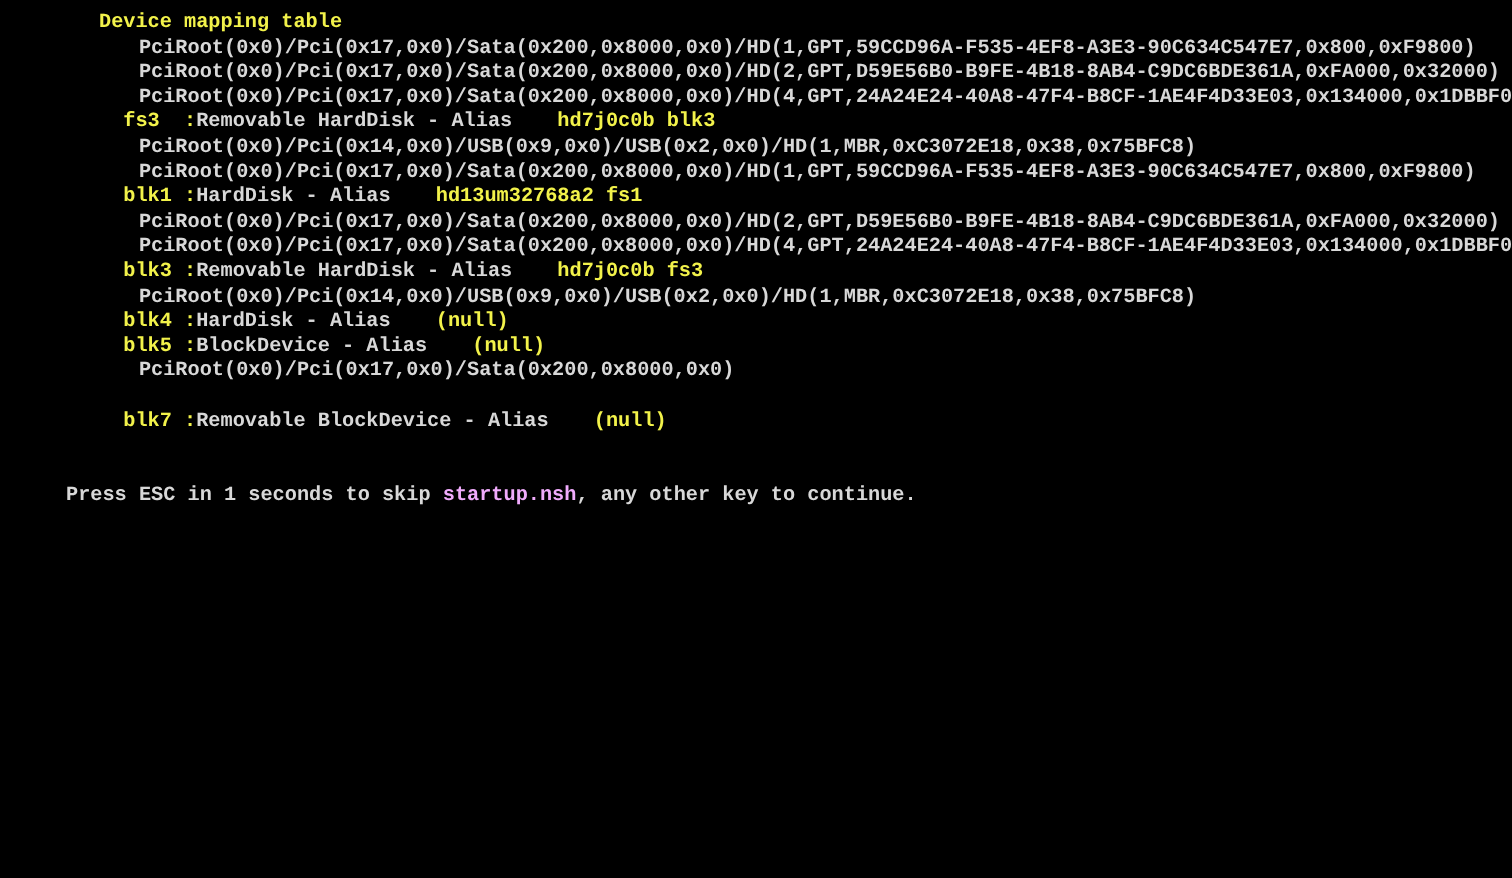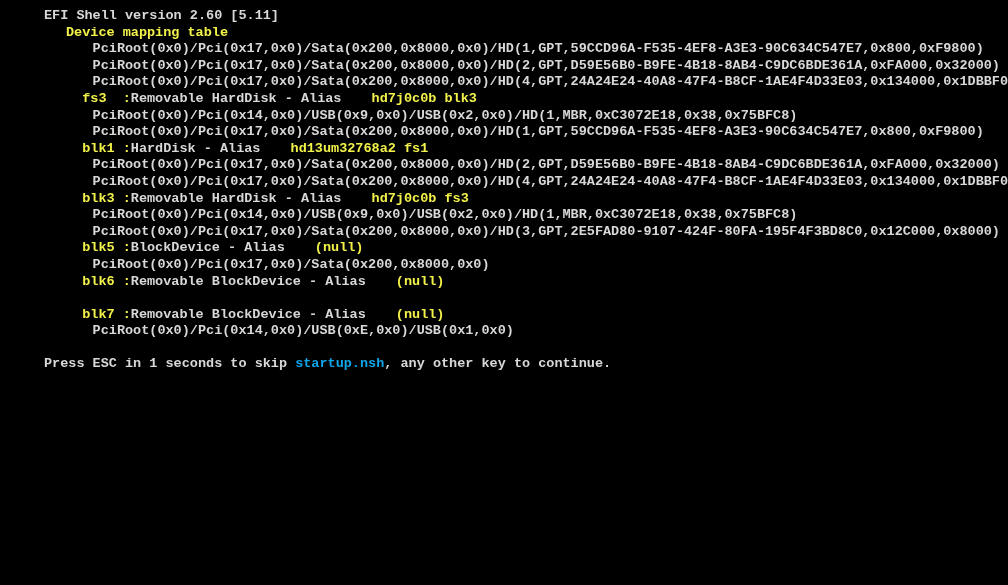--- a/index.html
+++ b/index.html
@@ -14,52 +14,50 @@
     font-family: "Courier New", monospace;
     font-size: 13.5px;
     line-height: 16.6px;
     font-weight: bold;
     color: #ccc;
     padding: 8px 0 0 44px;
     box-sizing: border-box;
   }
   .w { color: #d8d8d8; }
   .y { color: #f2f24a; margin-left: 22px; }
-  .g { color: #0ea5e9; }
+  .g { color: #f0abfc; }
   .line { white-space: pre; }
   .cursor {
     display: inline-block;
     width: 8px;
     height: 3px;
     background: #d8d8d8;
     vertical-align: -1px;
     margin-left: 2px;
   }
 </style>
 </head>
 <body>
 
 <div id="term">
-  <div class="line"><span class="w">EFI Shell version </span><span class="w">2.60 [5.11]</span></div>
   <div class="line"><span class="y">Device mapping table</span></div>
   <div id="entries">
       <div class="line"><span class="w">      </span><span class="w">PciRoot(0x0)/Pci(0x17,0x0)/Sata(0x200,0x8000,0x0)/HD(1,GPT,59CCD96A-F535-4EF8-A3E3-90C634C547E7,0x800,0xF9800)</span></div>
       <div class="line"><span class="w">      </span><span class="w">PciRoot(0x0)/Pci(0x17,0x0)/Sata(0x200,0x8000,0x0)/HD(2,GPT,D59E56B0-B9FE-4B18-8AB4-C9DC6BDE361A,0xFA000,0x32000)</span></div>
       <div class="line"><span class="w">      </span><span class="w">PciRoot(0x0)/Pci(0x17,0x0)/Sata(0x200,0x8000,0x0)/HD(4,GPT,24A24E24-40A8-47F4-B8CF-1AE4F4D33E03,0x134000,0x1DBBF000)</span></div>
       <div class="line"><span class="w">  </span><span class="y">fs3  :</span><span class="w">Removable HardDisk - </span><span class="w">Alias </span><span class="y">hd7j0c0b blk3</span></div>
       <div class="line"><span class="w">      </span><span class="w">PciRoot(0x0)/Pci(0x14,0x0)/USB(0x9,0x0)/USB(0x2,0x0)/HD(1,MBR,0xC3072E18,0x38,0x75BFC8)</span></div>
       <div class="line"><span class="w">      </span><span class="w">PciRoot(0x0)/Pci(0x17,0x0)/Sata(0x200,0x8000,0x0)/HD(1,GPT,59CCD96A-F535-4EF8-A3E3-90C634C547E7,0x800,0xF9800)</span></div>
       <div class="line"><span class="w">  </span><span class="y">blk1 :</span><span class="w">HardDisk - </span><span class="w">Alias </span><span class="y">hd13um32768a2 fs1</span></div>
       <div class="line"><span class="w">      </span><span class="w">PciRoot(0x0)/Pci(0x17,0x0)/Sata(0x200,0x8000,0x0)/HD(2,GPT,D59E56B0-B9FE-4B18-8AB4-C9DC6BDE361A,0xFA000,0x32000)</span></div>
       <div class="line"><span class="w">      </span><span class="w">PciRoot(0x0)/Pci(0x17,0x0)/Sata(0x200,0x8000,0x0)/HD(4,GPT,24A24E24-40A8-47F4-B8CF-1AE4F4D33E03,0x134000,0x1DBBF000)</span></div>
       <div class="line"><span class="w">  </span><span class="y">blk3 :</span><span class="w">Removable HardDisk - </span><span class="w">Alias </span><span class="y">hd7j0c0b fs3</span></div>
       <div class="line"><span class="w">      </span><span class="w">PciRoot(0x0)/Pci(0x14,0x0)/USB(0x9,0x0)/USB(0x2,0x0)/HD(1,MBR,0xC3072E18,0x38,0x75BFC8)</span></div>
-      <div class="line"><span class="w">      </span><span class="w">PciRoot(0x0)/Pci(0x17,0x0)/Sata(0x200,0x8000,0x0)/HD(3,GPT,2E5FAD80-9107-424F-80FA-195F4F3BD8C0,0x12C000,0x8000)</span></div>
+      <div class="line"><span class="w">  </span><span class="y">blk4 :</span><span class="w">HardDisk - </span><span class="w">Alias </span><span class="y">(null)</span></div>
       <div class="line"><span class="w">  </span><span class="y">blk5 :</span><span class="w">BlockDevice - </span><span class="w">Alias </span><span class="y">(null)</span></div>
       <div class="line"><span class="w">      </span><span class="w">PciRoot(0x0)/Pci(0x17,0x0)/Sata(0x200,0x8000,0x0)</span></div>
-      <div class="line"><span class="w">  </span><span class="y">blk6 :</span><span class="w">Removable BlockDevice - </span><span class="w">Alias </span><span class="y">(null)</span></div>
       <div class="line"><span class="w">      </span></div>
       <div class="line"><span class="w">  </span><span class="y">blk7 :</span><span class="w">Removable BlockDevice - </span><span class="w">Alias </span><span class="y">(null)</span></div>
-      <div class="line"><span class="w">      </span><span class="w">PciRoot(0x0)/Pci(0x14,0x0)/USB(0xE,0x0)/USB(0x1,0x0)</span></div>
+      <div class="line"><span class="w">      </span></div>
     </div>
   <div class="line">&nbsp;</div>
   <div class="line"><span class="w">Press ESC in 1 seconds to skip </span><span class="g">startup.nsh</span><span class="w">, any other key to continue.</span></div>
 </div>
 
 </body></html>

